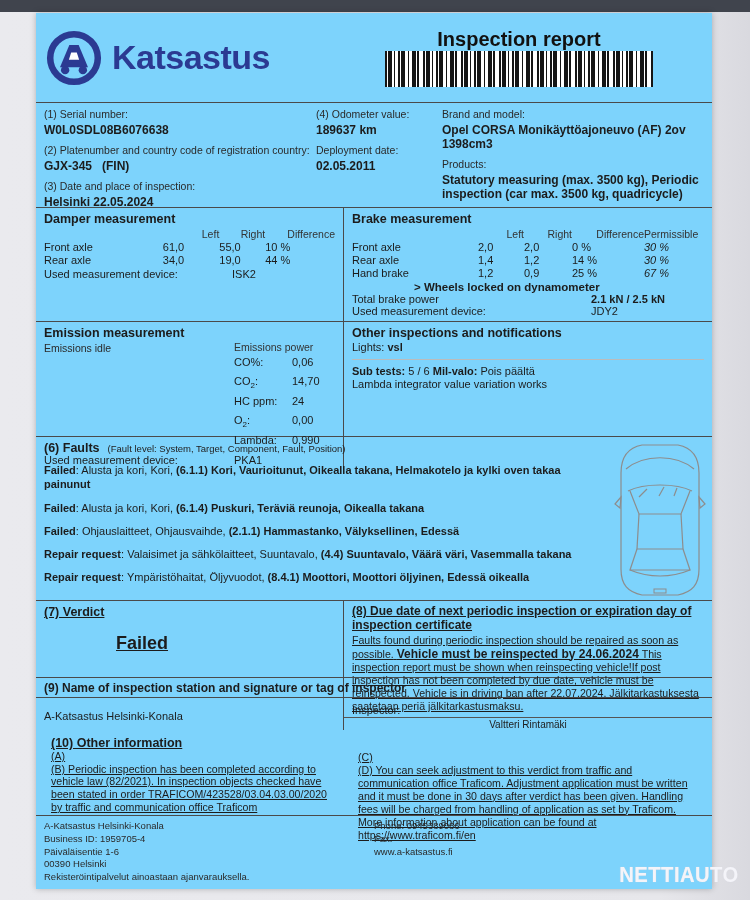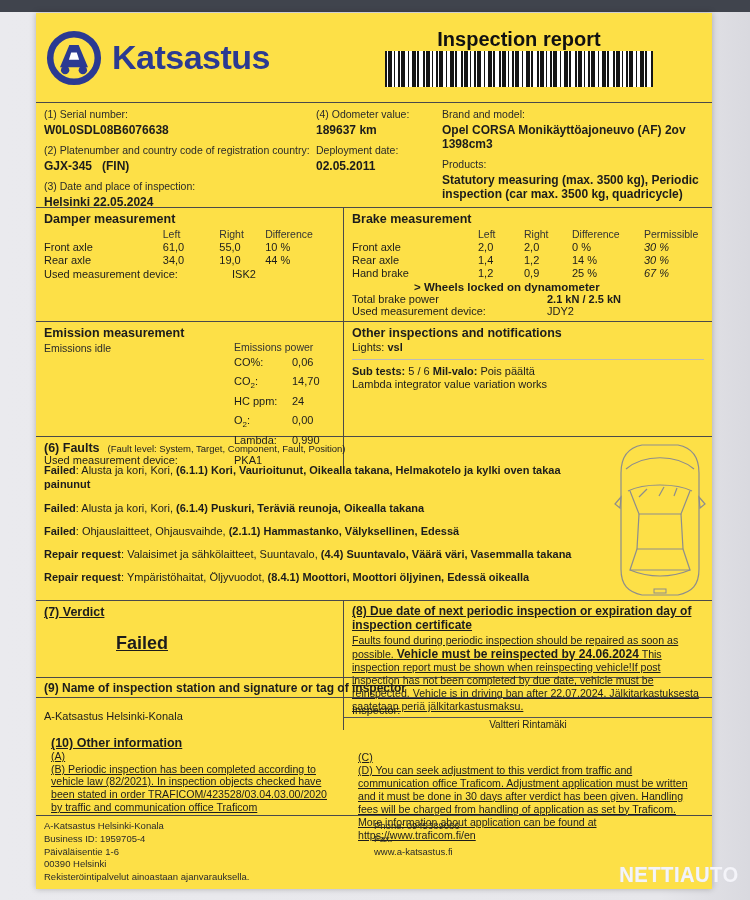--- a/index.html
+++ b/index.html
@@ -5,21 +5,21 @@
   * { margin:0; padding:0; box-sizing:border-box; }
   html,body { width:750px; height:900px; }
   body {
     font-family:"Liberation Sans", sans-serif;
     background:linear-gradient(90deg,#eaeaee 0%,#e7e7eb 88%,#d9d9df 100%);
     position:relative; overflow:hidden; color:#1c1c1c;
   }
   .topbar { position:absolute; top:0; left:0; width:100%; height:12px; background:#40444d; }
   .paper {
     position:absolute; top:13px; left:36px; width:676px; height:876px;
-    background:#fde047; box-shadow:0 0 6px rgba(0,0,0,.25);
+    background:#7dd3fc; box-shadow:0 0 6px rgba(0,0,0,.25);
     overflow:hidden;
   }
   
   .hdr { height:89px; display:flex; align-items:center; padding:0 10px; }
   .logo-wrap { display:flex; align-items:center; gap:10px; width:300px; }
   .logo-circle { width:56px; height:56px; flex:0 0 auto; }
   .logo-text { font-size:34px; font-weight:600; color:#2b3a92; letter-spacing:-.5px; }
   .hdr-right { flex:1; text-align:center; padding-right:10px; }
   .report-title { font-size:20px; font-weight:bold; color:#111; margin-bottom:0; }
   .barcode { width:268px; height:36px; margin:0 auto;
@@ -37,30 +37,30 @@
   .info { display:grid; grid-template-columns:272px 126px 1fr; padding:5px 8px 4px 8px; height:104px; }
   .pair { margin-bottom:7px; }
   .pair .value { margin-top:3px; }
   
   .row2 { display:grid; grid-template-columns:307px 1fr; }
   .row2 > .cell { padding:4px 8px; }
   .row2 > .cell + .cell { border-left:1px solid #4a4a4a; }
   .mrow { height:113px; }
   .erow { height:114px; }
   table.meas { border-collapse:collapse; font-size:11px; margin-top:2px; }
-  table.meas th { font-weight:normal; font-size:10.5px; color:#333; text-align:left; padding:0 0 1px 0; }
+  table.meas th { font-weight:normal; font-size:10.5px; color:#333; text-align:right; padding:0 0 1px 0; }
   table.meas td { padding:0 0 1px 0; }
   .c-name { width:128px; } .c-l { width:60px; } .c-r { width:48px; } .c-d { width:72px; }
   .bk .c-name { width:126px; } .bk .c-l { width:46px; } .bk .c-r { width:48px; } .bk .c-d { width:72px; }
   .ital { font-style:italic; }
   .devrow { display:flex; font-size:11px; margin-top:1px; }
   .devrow .dl { width:188px; }
   .bold { font-weight:bold; }
   .locked { font-size:11.5px; font-weight:bold; margin:1px 0 0 62px; }
-  .totrow { display:flex; font-size:11px; }
+  .totrow { display:flex; font-size:11px;gap:44px; }
   .totrow .dl { width:195px; }
   
   .em-pwr-label { font-size:10.5px; color:#333; margin:2px 0 2px 190px; }
   .em-row { display:flex; font-size:11px; margin-left:190px; line-height:15.2px; }
   .em-name { width:58px; }
   .em-row sub { font-size:8px; }
   .em-dev { display:flex; font-size:11px; margin-top:2px; }
   .em-dev .dl { width:190px; }
   
   .oi-line { font-size:11px; margin-top:1px; }

